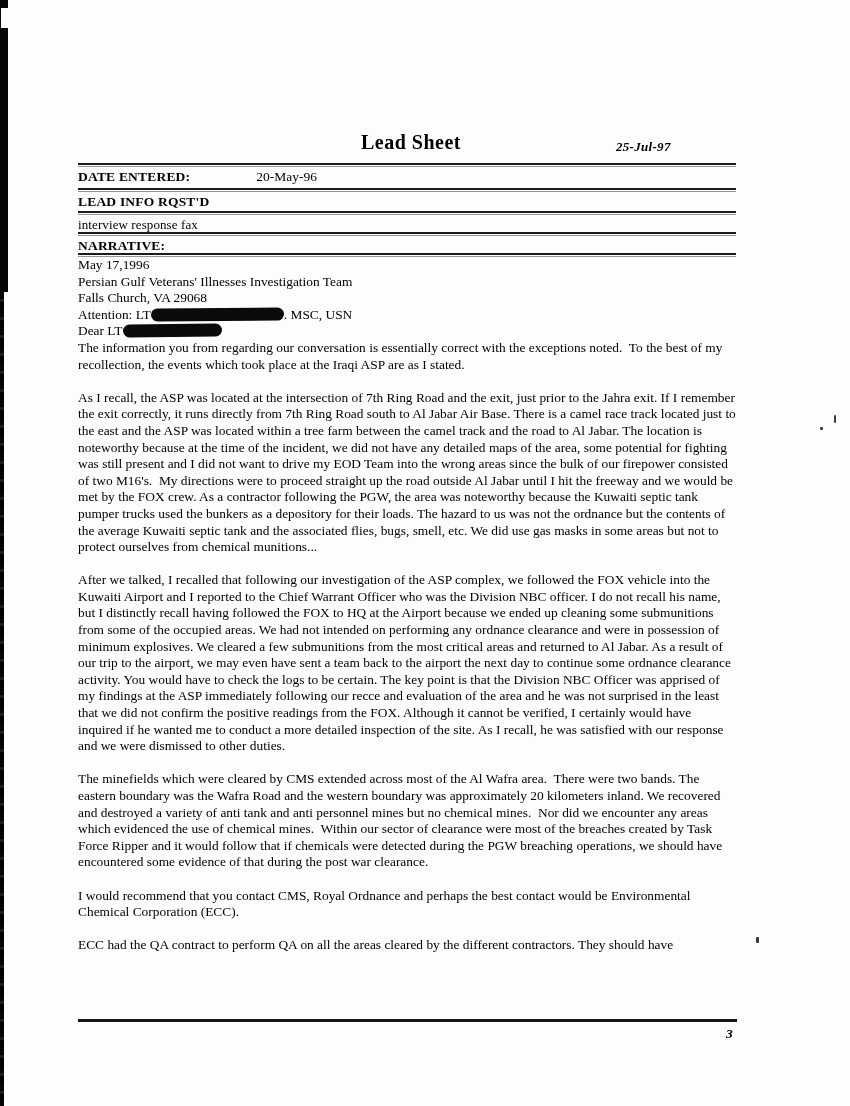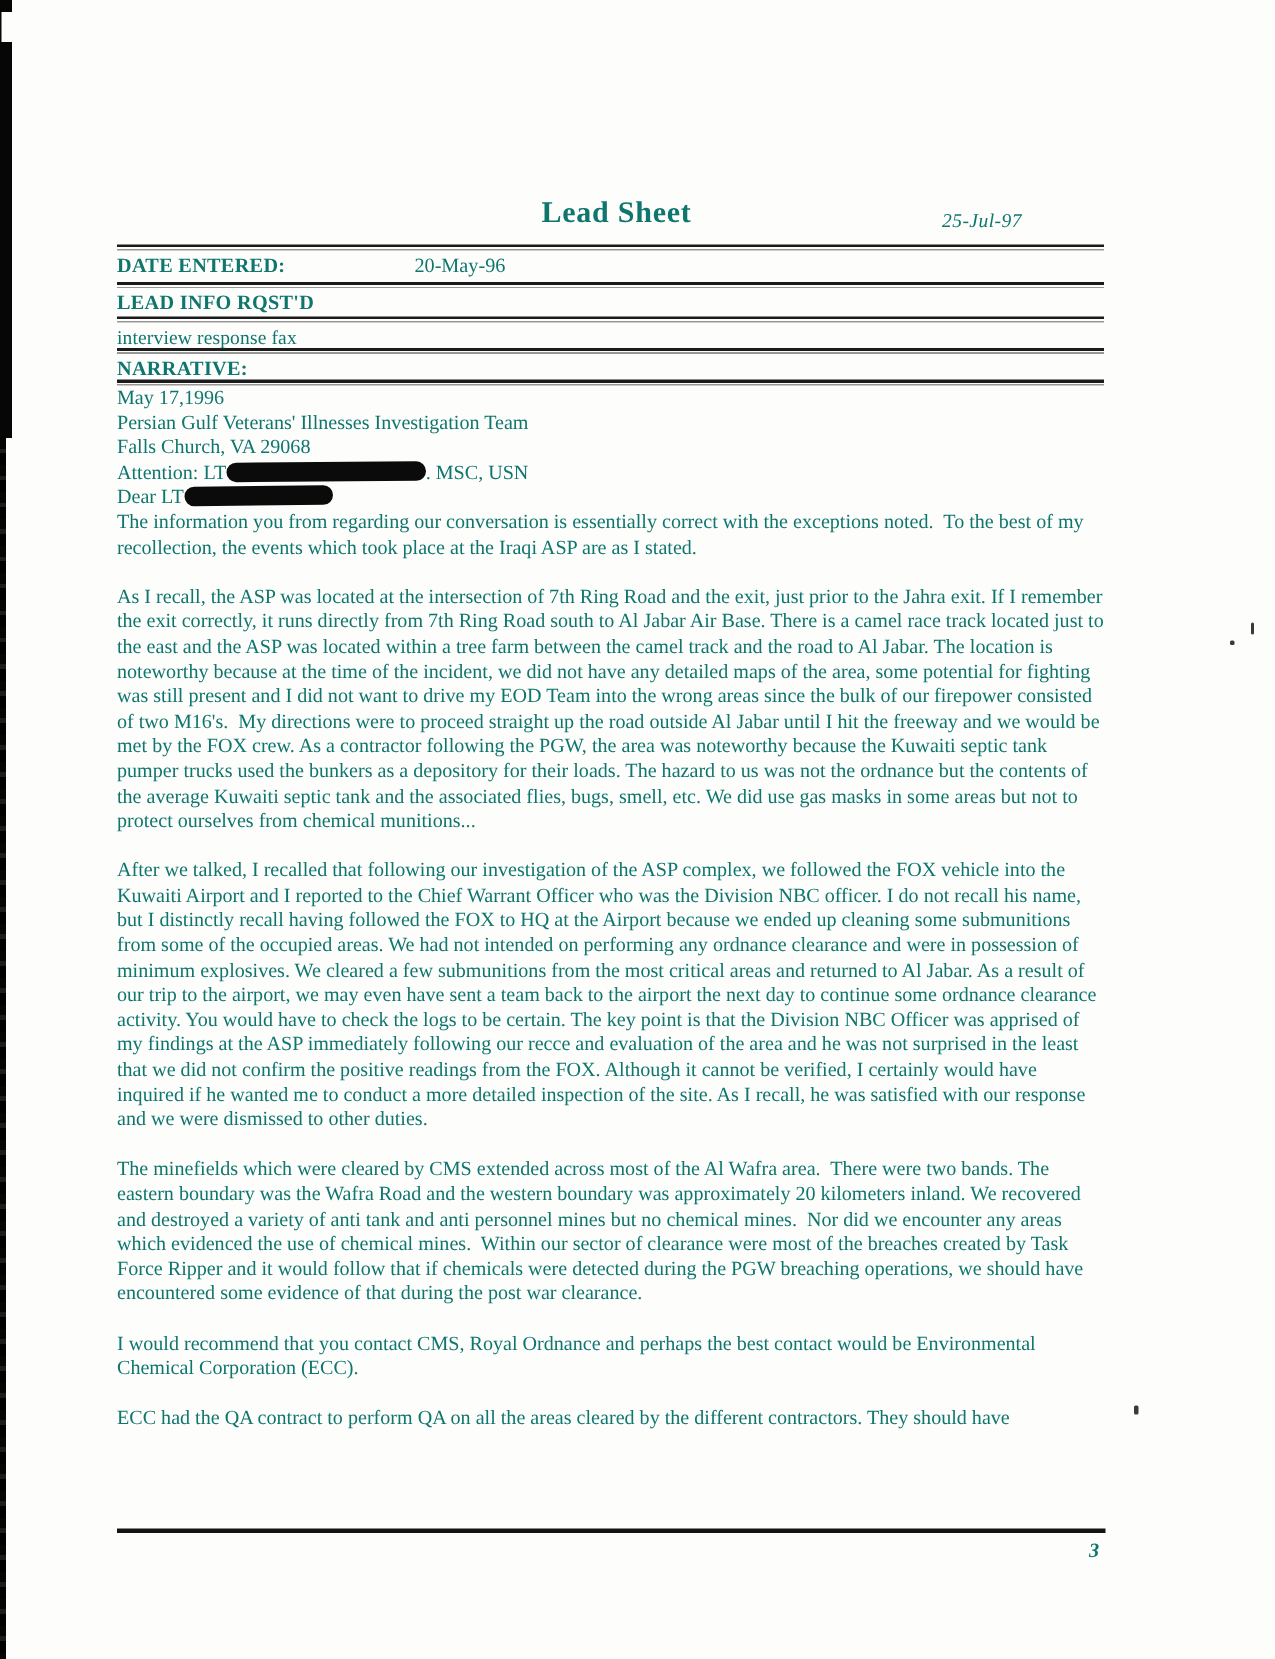--- a/index.html
+++ b/index.html
@@ -2,46 +2,46 @@
 <html><head>
 <meta charset="utf-8">
 <style>
   html,body{margin:0;padding:0;background:#e9e9e9;}
   .page{
     position:relative;
     width:850px;height:1106px;
     background:#fdfdfc;
     overflow:hidden;
     font-family:"Liberation Serif", serif;
-    color:#0f766e;
+    color:#000000;
   }
   
   .scanbar-top{position:absolute;left:0;top:0;width:8px;height:292px;background:#060606;}
   .scanbar-notch{position:absolute;left:1px;top:8px;width:7px;height:20px;background:#fdfdfc;}
   .scanbar-bottom{
     position:absolute;left:0;top:292px;width:4px;height:814px;
     background:repeating-linear-gradient(to bottom,#050505 0 7px,#1c1c1c 7px 10px,#000 10px 18px);
   }
   .speck{position:absolute;background:#3a3a3a;border-radius:1px;}
 
   .doc-title{
     position:absolute;left:361px;top:131px;
     font-size:20px;font-weight:bold;letter-spacing:.5px;
   }
   .hdr-date{
     position:absolute;left:616px;top:139px;
-    font-size:13px;font-weight:normal;font-style:italic;letter-spacing:.3px;margin-left:12px;
+    font-size:13px;font-weight:bold;font-style:italic;letter-spacing:.3px;
   }
 
   .rule{
     height:4px;width:100%;
     background:linear-gradient(to bottom,#1b1b1b 0,#1b1b1b 2px,#fdfdfc 2px,#fdfdfc 3px,#979797 3px,#979797 4px);
   }
   .lead-table{position:absolute;left:78px;top:163px;width:658px;}
-  .trow{display:flex;align-items:flex-start;padding-top:2px;gap:20px;}
+  .trow{display:flex;align-items:flex-start;padding-top:2px;}
   .trow .lbl{font-size:13.5px;font-weight:bold;letter-spacing:.2px;white-space:pre;}
   .trow .val{font-size:13.5px;margin-left:66px;}
   .r1{height:19px;}
   .r2{height:17px;text-align:right;}
   .r3{height:15px;text-align:right;}
   .r4{height:15px;}
   .r3 .lbl{font-weight:normal;font-size:13px;letter-spacing:.1px;}
 
   .letter{
     position:absolute;left:78px;top:257px;width:658px;

